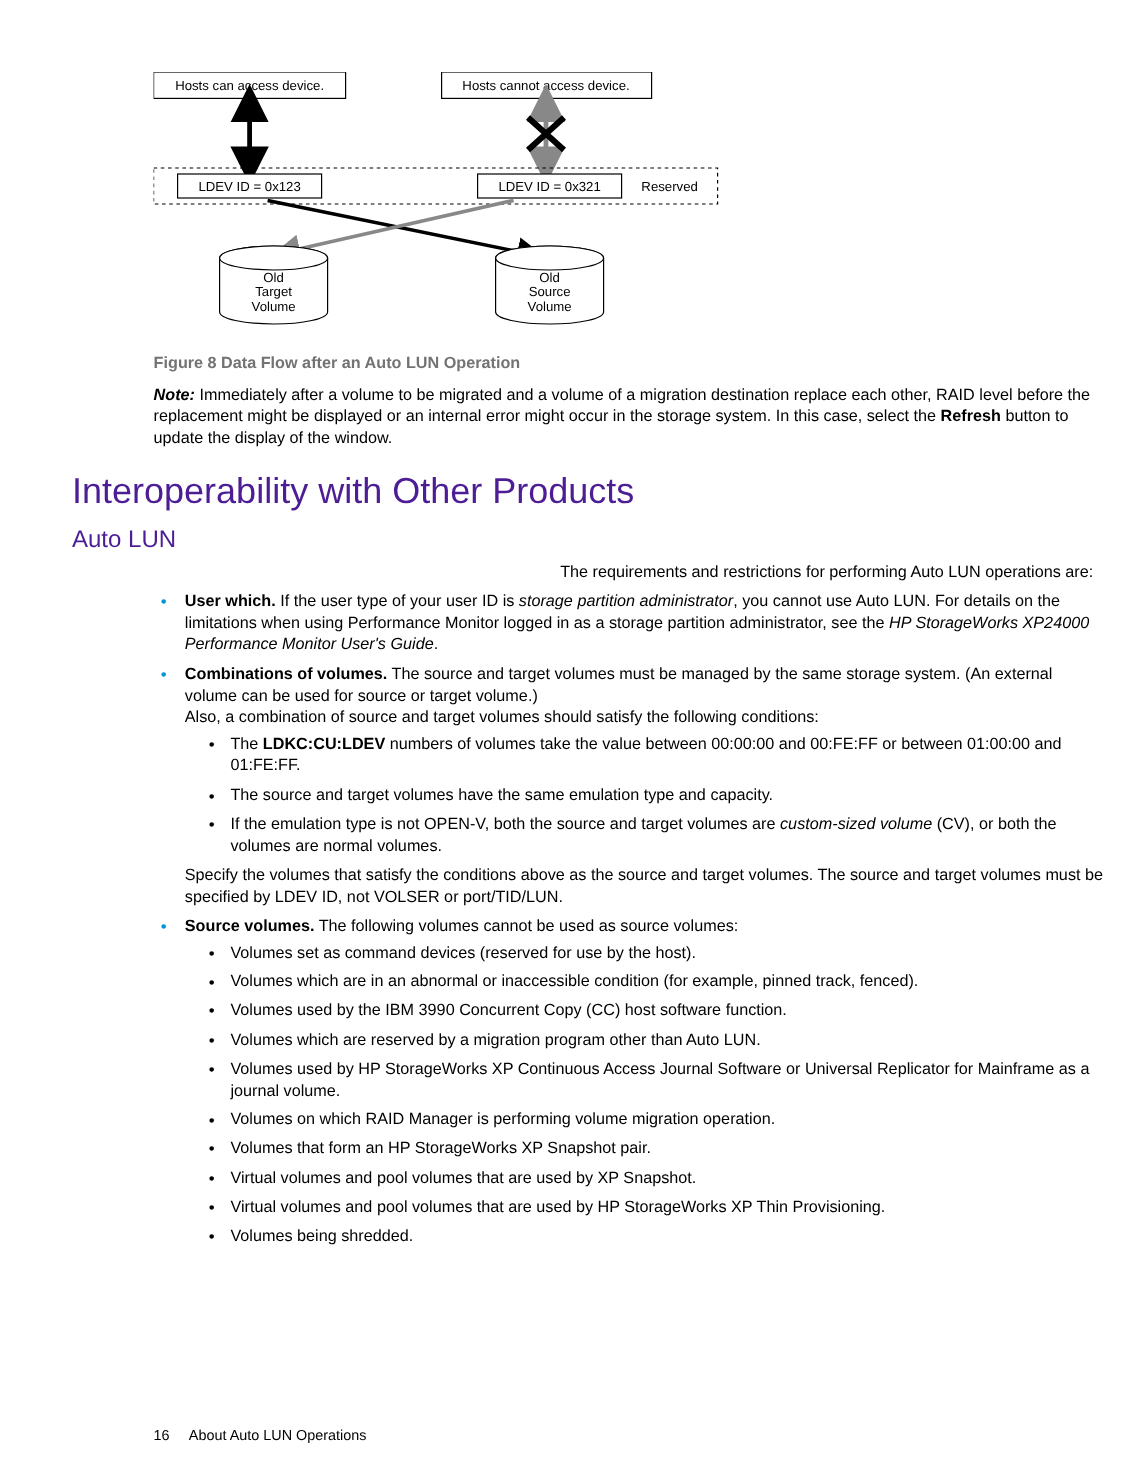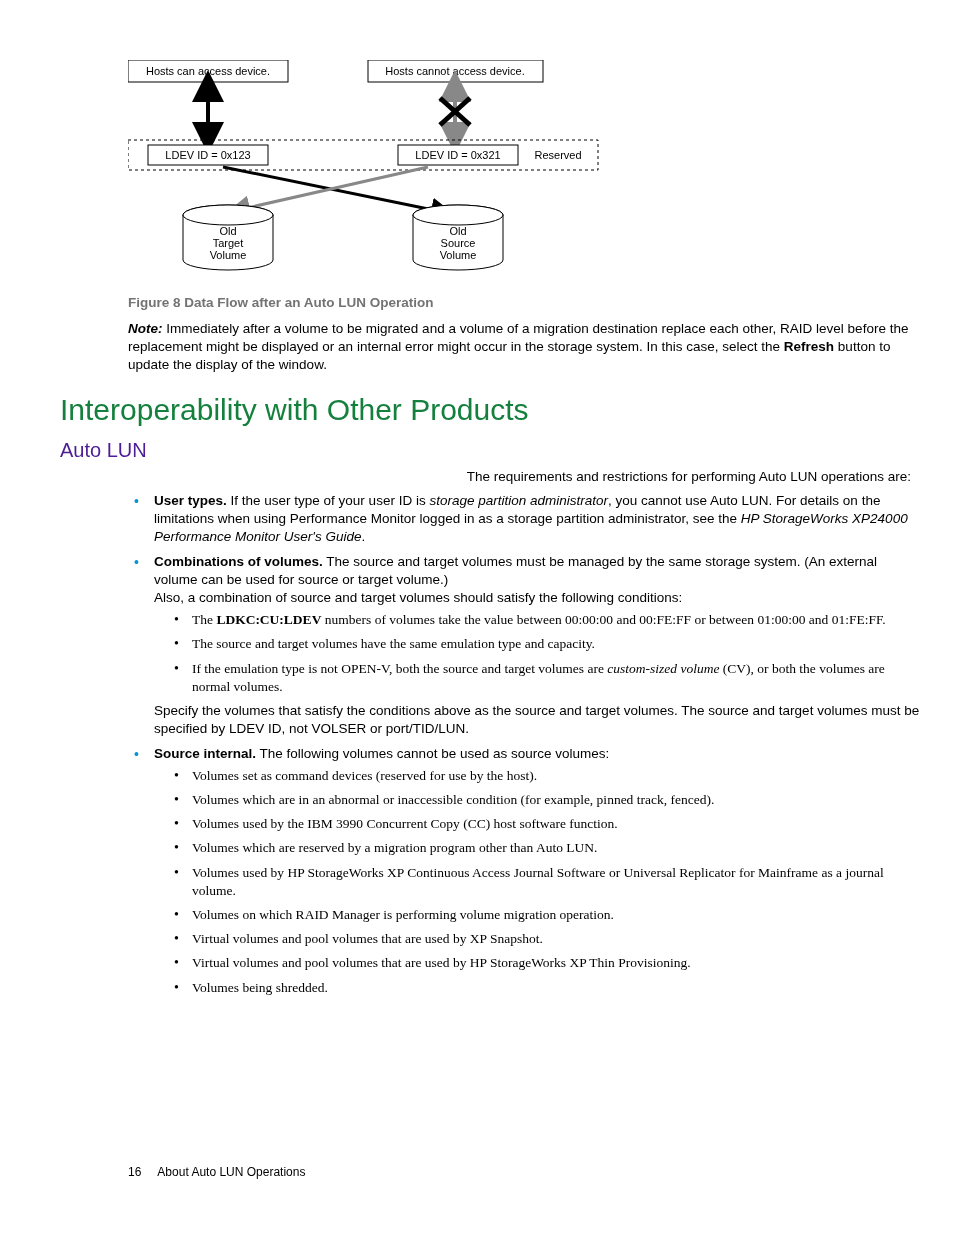--- a/index.html
+++ b/index.html
@@ -33,21 +33,21 @@
     margin-right: 10px;
     font-size: 13.5px;
     line-height: 1.35;
     margin-bottom: 14px;
   }
   .note .note-label {
     font-style: italic;
     font-weight: bold;
   }
   .h1 {
-    color: #15803d;
+    color: #4c1d95;
     font-size: 30px;
     font-weight: 300;
     margin: 18px 0 12px 0;
     font-family: "Arial Narrow", Arial, sans-serif;
   }
   .h2 {
     color: #4c1d95;
     font-size: 20px;
     font-weight: 300;
     margin: 8px 0 6px 0;
@@ -82,37 +82,36 @@
   ul.inner {
     margin: 4px 0 4px 18px;
     padding-left: 16px;
     list-style: none;
   }
   ul.inner > li {
     position: relative;
     padding-left: 4px;
     margin-bottom: 6px;
     line-height: 1.35;
-    font-family: Liberation Serif, serif;
   }
   ul.inner > li::before {
     content: "•";
     color: #000;
     position: absolute;
     left: -14px;
     font-size: 14px;
   }
   .b { font-weight: bold; }
   .i { font-style: italic; }
   .post-list {
     margin: 4px 0 4px 0;
   }
   .footer {
     position: absolute;
-    bottom: 56px;
+    bottom: 32px;
     left: 128px;
     font-size: 12px;
     text-align: right;
   }
   .footer .pn {
     margin-right: 16px;
   }
   
   .dbox {
     font-size: 11px;
@@ -191,41 +190,42 @@
     <span class="note-label">Note:</span><span> Immediately after a volume to be migrated and a volume of a migration destination replace each other, RAID level before the replacement might be displayed or an internal error might occur in the storage system. In this case, select the </span><span class="b">Refresh</span><span> button to update the display of the window.</span>
   </div>
 
   <div class="h1">Interoperability with Other Products</div>
   <div class="h2">Auto LUN</div>
 
   <div class="body-text">The requirements and restrictions for performing Auto LUN operations are:</div>
 
   <ul class="outer">
     <li>
-      <span class="b">User types.</span><span> If the user type of your user ID is </span><span class="i">storage partition administrator</span><span>, you cannot use Auto LUN. For details on the limitations when using Performance Monitor logged in as a storage partition administrator, see the </span><span class="i">HP StorageWorks XP24000 Performance Monitor User's Guide</span><span>.</span>
+      <span class="b">User which.</span><span> If the user type of your user ID is </span><span class="i">storage partition administrator</span><span>, you cannot use Auto LUN. For details on the limitations when using Performance Monitor logged in as a storage partition administrator, see the </span><span class="i">HP StorageWorks XP24000 Performance Monitor User's Guide</span><span>.</span>
     </li>
     <li>
       <span class="b">Combinations of volumes.</span><span> The source and target volumes must be managed by the same storage system. (An external volume can be used for source or target volume.)</span><br>
       <span>Also, a combination of source and target volumes should satisfy the following conditions:</span>
       <ul class="inner">
         <li><span>The </span><span class="b">LDKC:CU:LDEV</span><span> numbers of volumes take the value between 00:00:00 and 00:FE:FF or between 01:00:00 and 01:FE:FF.</span></li>
         <li>The source and target volumes have the same emulation type and capacity.</li>
         <li><span>If the emulation type is not OPEN-V, both the source and target volumes are </span><span class="i">custom-sized volume</span><span> (CV), or both the volumes are normal volumes.</span></li>
       </ul>
       <div class="post-list">Specify the volumes that satisfy the conditions above as the source and target volumes. The source and target volumes must be specified by LDEV ID, not VOLSER or port/TID/LUN.</div>
     </li>
     <li>
-      <span class="b">Source internal.</span><span> The following volumes cannot be used as source volumes:</span>
+      <span class="b">Source volumes.</span><span> The following volumes cannot be used as source volumes:</span>
       <ul class="inner">
         <li>Volumes set as command devices (reserved for use by the host).</li>
         <li>Volumes which are in an abnormal or inaccessible condition (for example, pinned track, fenced).</li>
         <li>Volumes used by the IBM 3990 Concurrent Copy (CC) host software function.</li>
         <li>Volumes which are reserved by a migration program other than Auto LUN.</li>
         <li>Volumes used by HP StorageWorks XP Continuous Access Journal Software or Universal Replicator for Mainframe as a journal volume.</li>
         <li>Volumes on which RAID Manager is performing volume migration operation.</li>
+        <li>Volumes that form an HP StorageWorks XP Snapshot pair.</li>
         <li>Virtual volumes and pool volumes that are used by XP Snapshot.</li>
         <li>Virtual volumes and pool volumes that are used by HP StorageWorks XP Thin Provisioning.</li>
         <li>Volumes being shredded.</li>
       </ul>
     </li>
   </ul>
 
   <div class="footer">
     <span class="pn">16</span><span>About Auto LUN Operations</span>
   </div>

